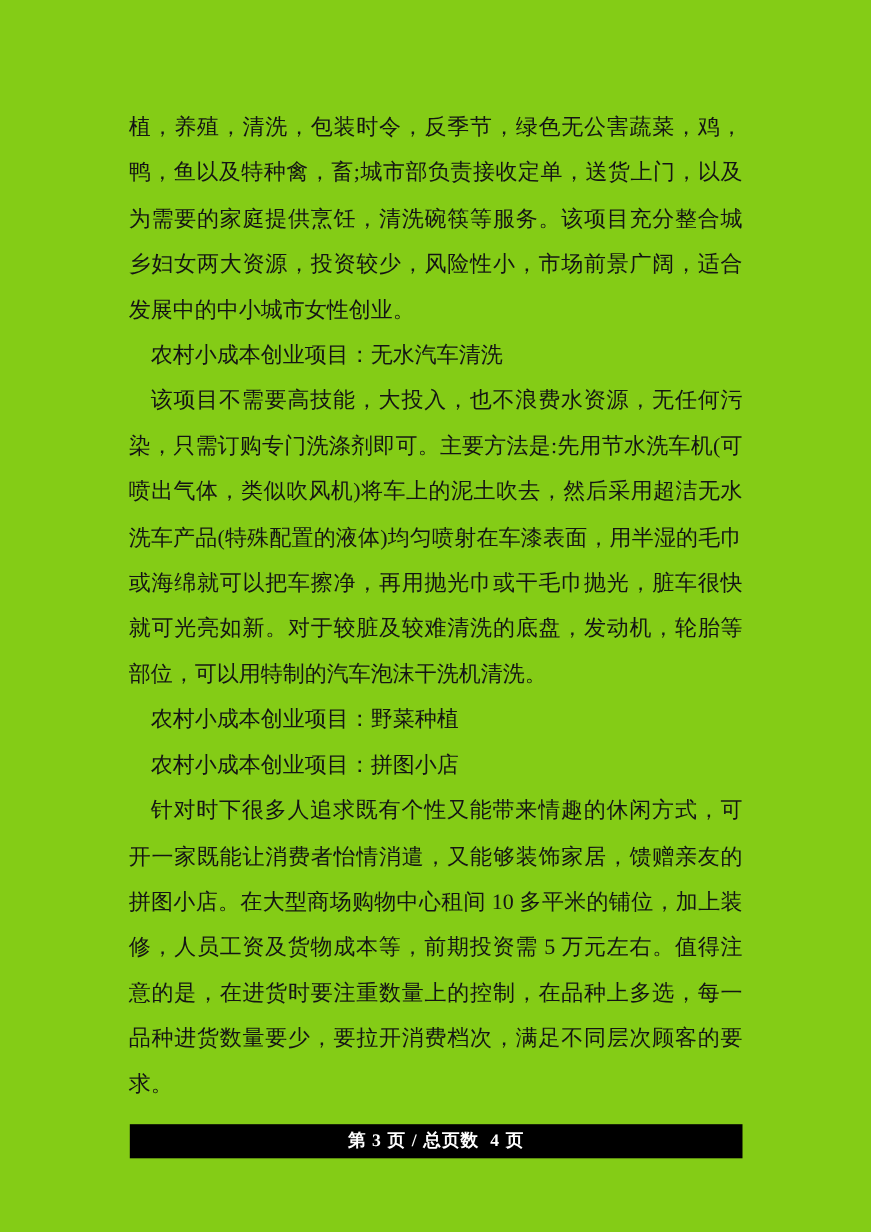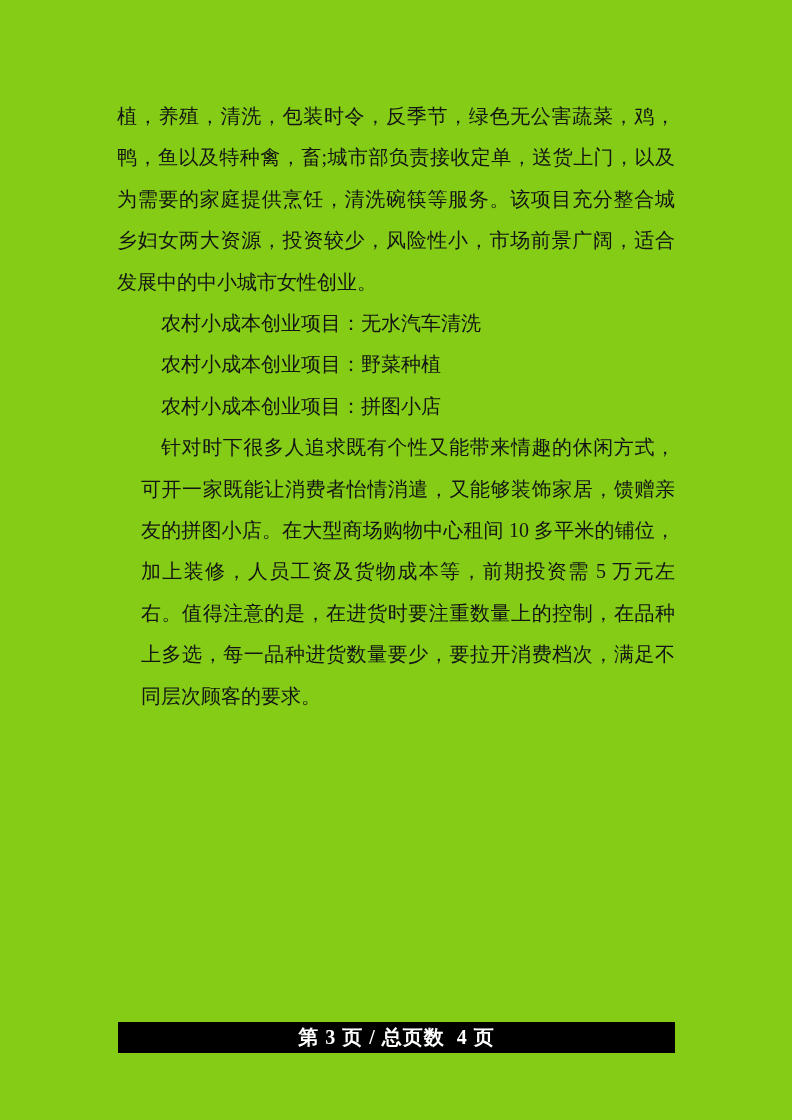--- a/index.html
+++ b/index.html
@@ -25,49 +25,49 @@
     line-height: 41.4px;
     text-align: justify;
     text-justify: inter-ideograph;
   }
   .content p {
     margin: 0;
     padding: 0;
   }
   .content p.indent {
     text-indent: 1em;
-    margin-left: 24px;
   }
   .footer-bar {
     position: absolute;
     left: 118px;
     top: 1022px;
     width: 557px;
     height: 31px;
     background: #000000;
     display: flex;
     align-items: center;
     justify-content: center;
   }
   .footer-text {
     color: #ffffff;
-    font-size: 20px;
+    font-size: 16px;
     font-weight: bold;
     letter-spacing: 1px;
     white-space: pre;
     font-family: "Liberation Serif", "DejaVu Serif", serif;
   }
 </style>
 </head>
 <body>
 
 <div class="page">
   <div class="content">
     <p>植，养殖，清洗，包装时令，反季节，绿色无公害蔬菜，鸡，鸭，鱼以及特种禽，畜;城市部负责接收定单，送货上门，以及为需要的家庭提供烹饪，清洗碗筷等服务。该项目充分整合城乡妇女两大资源，投资较少，风险性小，市场前景广阔，适合发展中的中小城市女性创业。</p>
     <p class="indent">农村小成本创业项目：无水汽车清洗</p>
+    <p class="indent">该项目不需要高技能，大投入，也不浪费水资源，无任何污染，只需订购专门洗涤剂即可。主要方法是:先用节水洗车机(可喷出气体，类似吹风机)将车上的泥土吹去，然后采用超洁无水洗车产品(特殊配置的液体)均匀喷射在车漆表面，用半湿的毛巾或海绵就可以把车擦净，再用抛光巾或干毛巾抛光，脏车很快就可光亮如新。对于较脏及较难清洗的底盘，发动机，轮胎等部位，可以用特制的汽车泡沫干洗机清洗。</p>
     <p class="indent">农村小成本创业项目：野菜种植</p>
     <p class="indent">农村小成本创业项目：拼图小店</p>
     <p class="indent">针对时下很多人追求既有个性又能带来情趣的休闲方式，可开一家既能让消费者怡情消遣，又能够装饰家居，馈赠亲友的拼图小店。在大型商场购物中心租间 10 多平米的铺位，加上装修，人员工资及货物成本等，前期投资需 5 万元左右。值得注意的是，在进货时要注重数量上的控制，在品种上多选，每一品种进货数量要少，要拉开消费档次，满足不同层次顾客的要求。</p>
   </div>
 
   <div class="footer-bar">
     <span class="footer-text">第 3 页 / 总页数  4 页</span>
   </div>
 </div>
 

